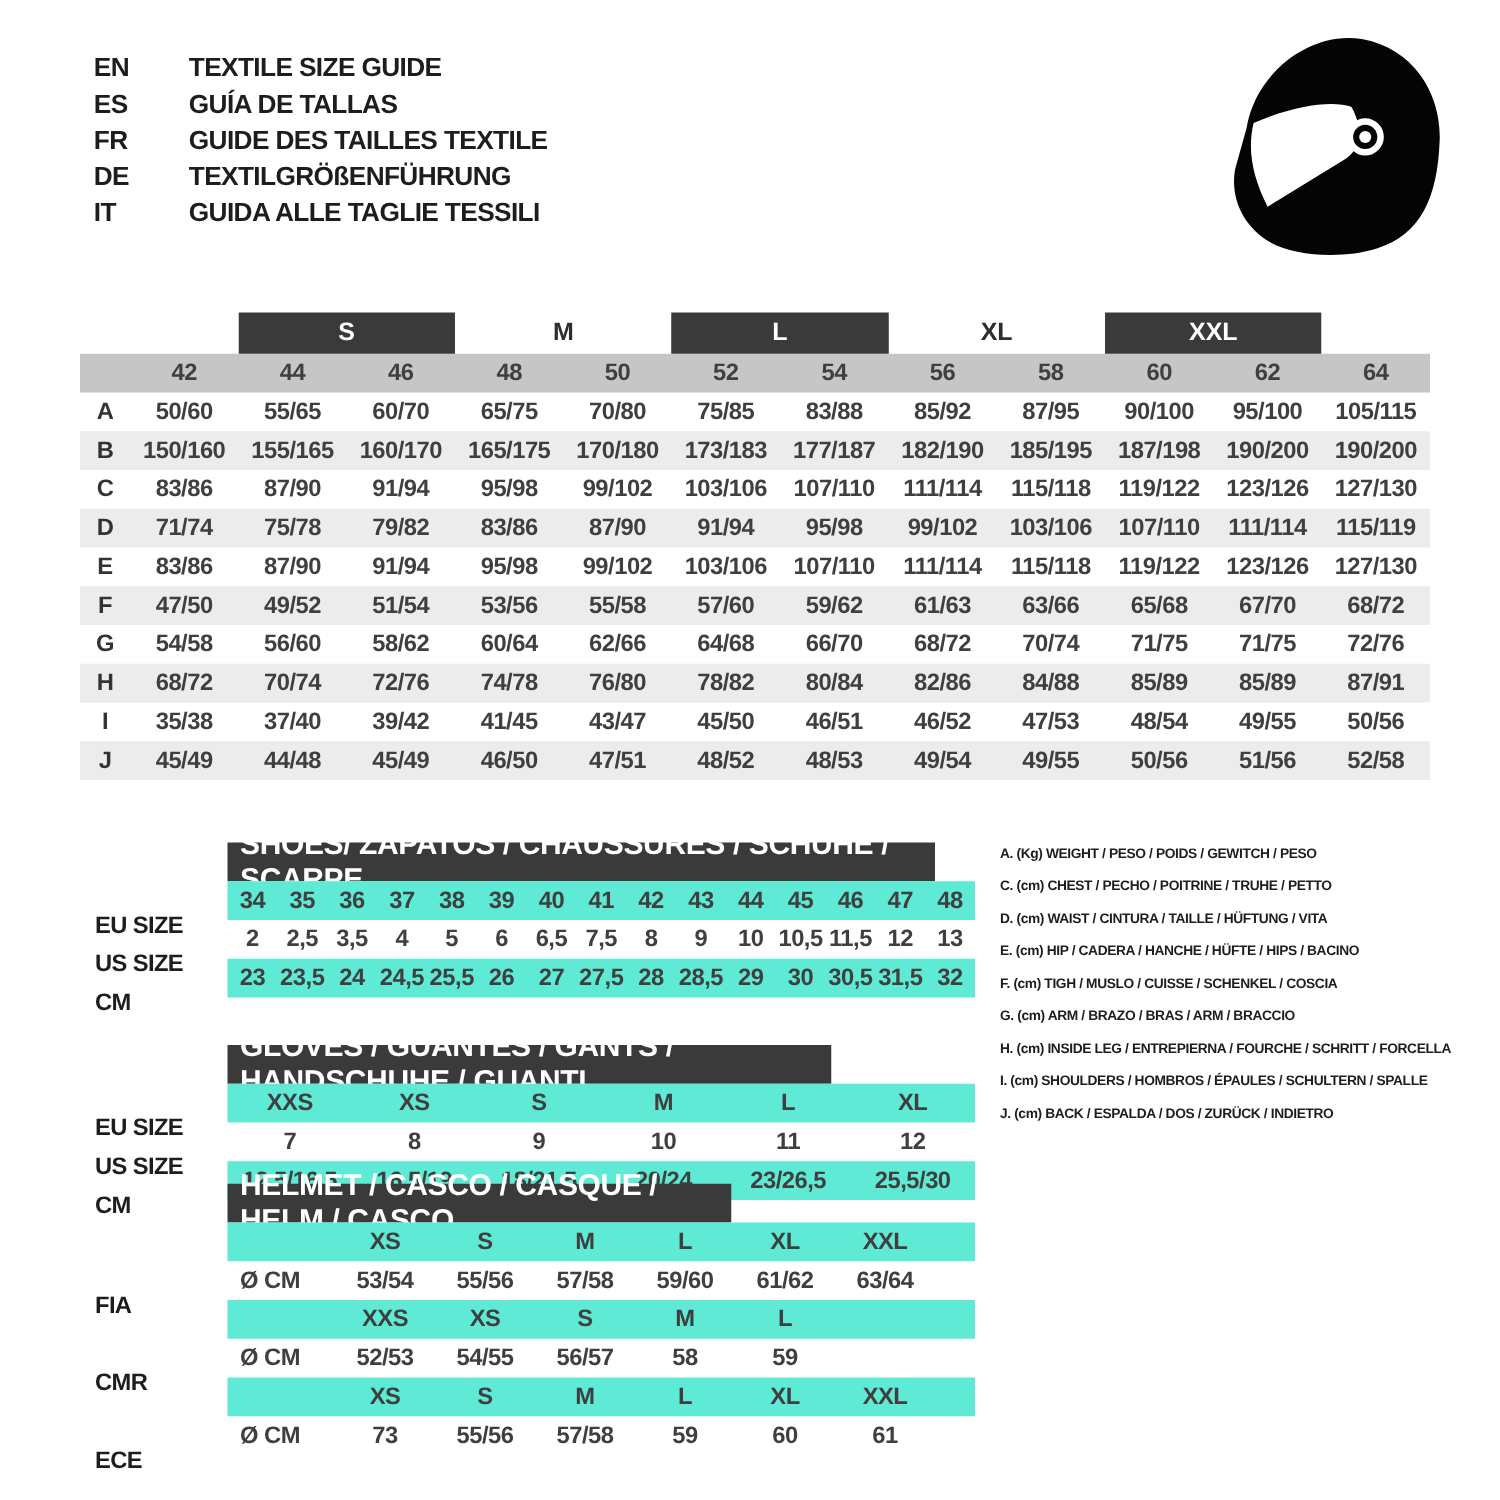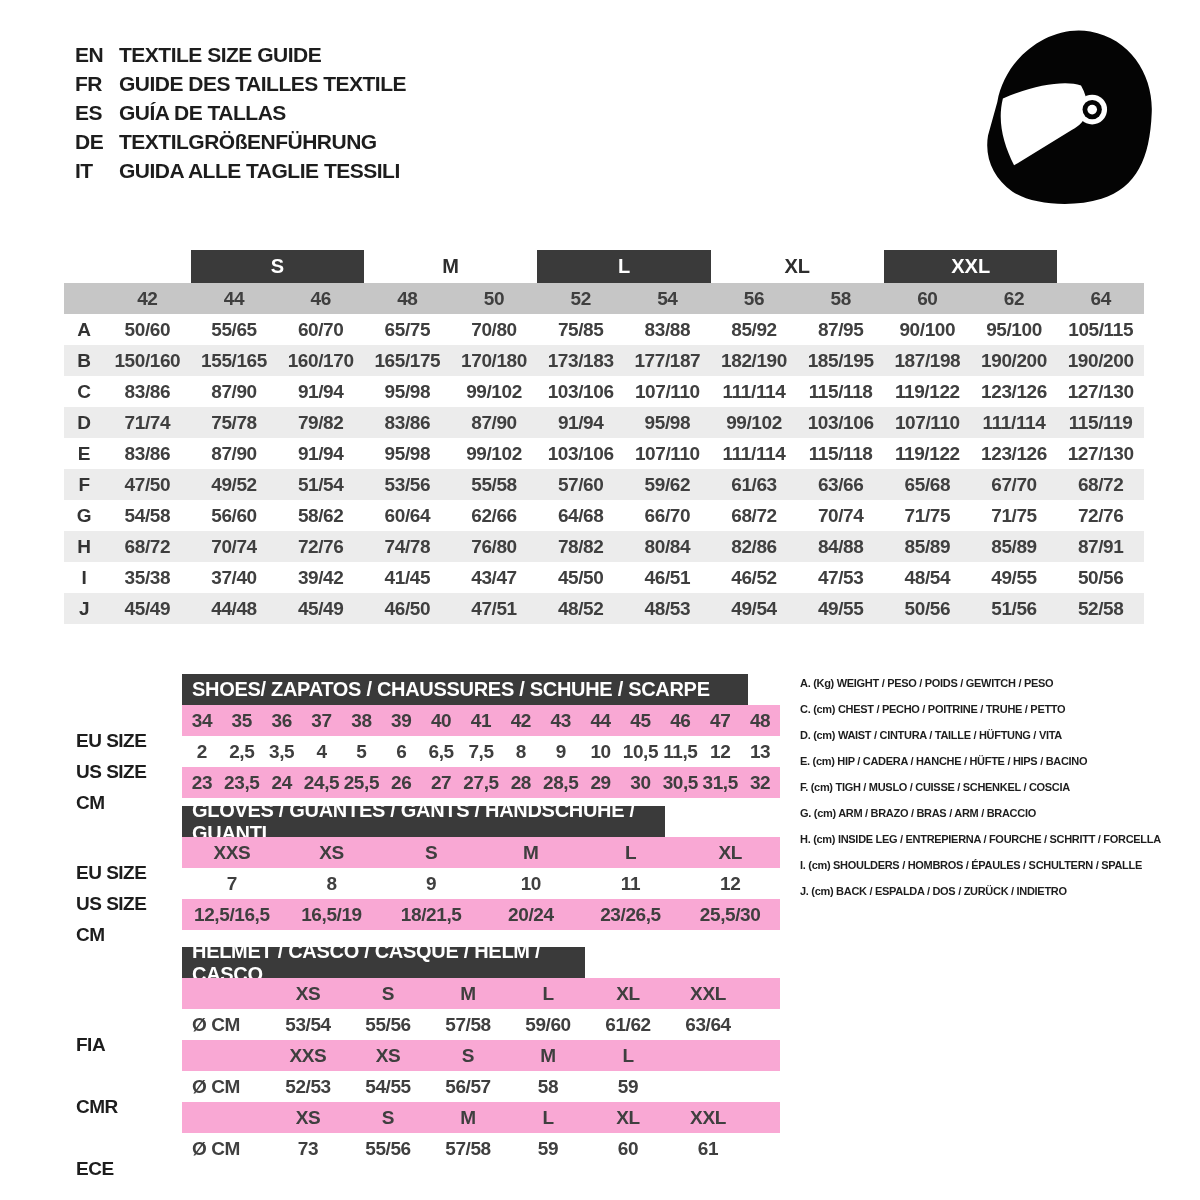--- a/index.html
+++ b/index.html
@@ -1,21 +1,21 @@
 <!DOCTYPE html>
 <html><head>
 <meta charset="utf-8">
 <style>
   html,body{margin:0;padding:0;background:#fff;}
   #sheet{position:relative;width:1200px;height:1200px;background:#fff;overflow:hidden;
          font-family:"Liberation Sans","DejaVu Sans",sans-serif;font-weight:700;color:#3f3f3f;}
 
   
   .langs{position:absolute;left:75px;top:40px;color:#1d1d1d;}
-  .lang-row{display:flex;height:29px;align-items:center;font-size:21px;letter-spacing:-0.5px;}
+  .lang-row{display:flex;height:29px;align-items:center;font-size:21px;letter-spacing:-0.5px;gap:32px;}
   .lang-code{width:44px;}
 
   
   .helmet-logo{position:absolute;left:972px;top:24px;width:192px;height:186px;}
 
   
   .sizetable{position:absolute;left:64px;top:250px;width:1080px;}
   .grid13{display:grid;grid-template-columns:40px repeat(12,1fr);}
   .sg-band{height:33px;}
   .sg{display:flex;align-items:center;justify-content:center;font-size:20px;color:#2e2e2e;}
@@ -25,29 +25,29 @@
   .trow.stripe{background:#ececec;}
   .cell{display:flex;align-items:center;justify-content:center;font-size:19px;letter-spacing:-0.4px;}
   .cell.letter{font-size:19px;color:#333;}
 
   
   .section{position:absolute;left:64px;width:716px;}
   .sec-shoes{top:674px;}
   .sec-gloves{top:806px;}
   .sec-helmet{top:947px;}
   .bar{margin-left:118px;height:31px;background:#3a3a3a;color:#fff;display:flex;align-items:center;
-       padding-left:10px;box-sizing:border-box;font-size:20px;letter-spacing:-0.3px;}
+       padding-left:10px;box-sizing:border-box;font-size:24px;letter-spacing:-0.3px;}
   .bar-shoes{width:566px;}
-  .bar-gloves{width:483px;}
+  .bar-gloves{width:483px;margin-top:30px;}
   .bar-helmet{width:403px;}
   .srow{display:flex;height:31px;}
   .rowlabel{width:118px;display:flex;align-items:center;font-size:19px;color:#1d1d1d;letter-spacing:-0.5px;margin-top:36px;}
   .rowlabel.indent{padding-left:12px;box-sizing:border-box;}
   .vals{flex:1;display:grid;}
-  .stripe-bg{background:#f9a8d4;}
+  .stripe-bg{background:#5eead4;}
   .vals .cell{font-size:19px;}
   .g15{grid-template-columns:repeat(15,1fr);}
   .g6{grid-template-columns:repeat(6,1fr);}
   .ghelm{grid-template-columns:86px repeat(6,80px) 1fr;}
   .cell.unit{justify-content:flex-start;padding-left:10px;}
 
   
   .legend{position:absolute;left:800px;top:670px;width:388px;font-size:11px;line-height:26px;
           color:#1d1d1d;letter-spacing:-0.3px;}
   .legend-item{display:block;}
@@ -56,26 +56,26 @@
 <body>
 
 <div id="sheet">
 
   <div class="langs" id="langs">
       <div class="lang-row">
         <div class="lang-code">EN</div>
         <div class="lang-label">TEXTILE SIZE GUIDE</div>
       </div>
       <div class="lang-row">
+        <div class="lang-code">ES</div>
+        <div class="lang-label">GUÍA DE TALLAS</div>
+      </div>
+      <div class="lang-row">
         <div class="lang-code">FR</div>
         <div class="lang-label">GUIDE DES TAILLES TEXTILE</div>
-      </div>
-      <div class="lang-row">
-        <div class="lang-code">ES</div>
-        <div class="lang-label">GUÍA DE TALLAS</div>
       </div>
       <div class="lang-row">
         <div class="lang-code">DE</div>
         <div class="lang-label">TEXTILGRÖßENFÜHRUNG</div>
       </div>
       <div class="lang-row">
         <div class="lang-code">IT</div>
         <div class="lang-label">GUIDA ALLE TAGLIE TESSILI</div>
       </div>
     </div>

